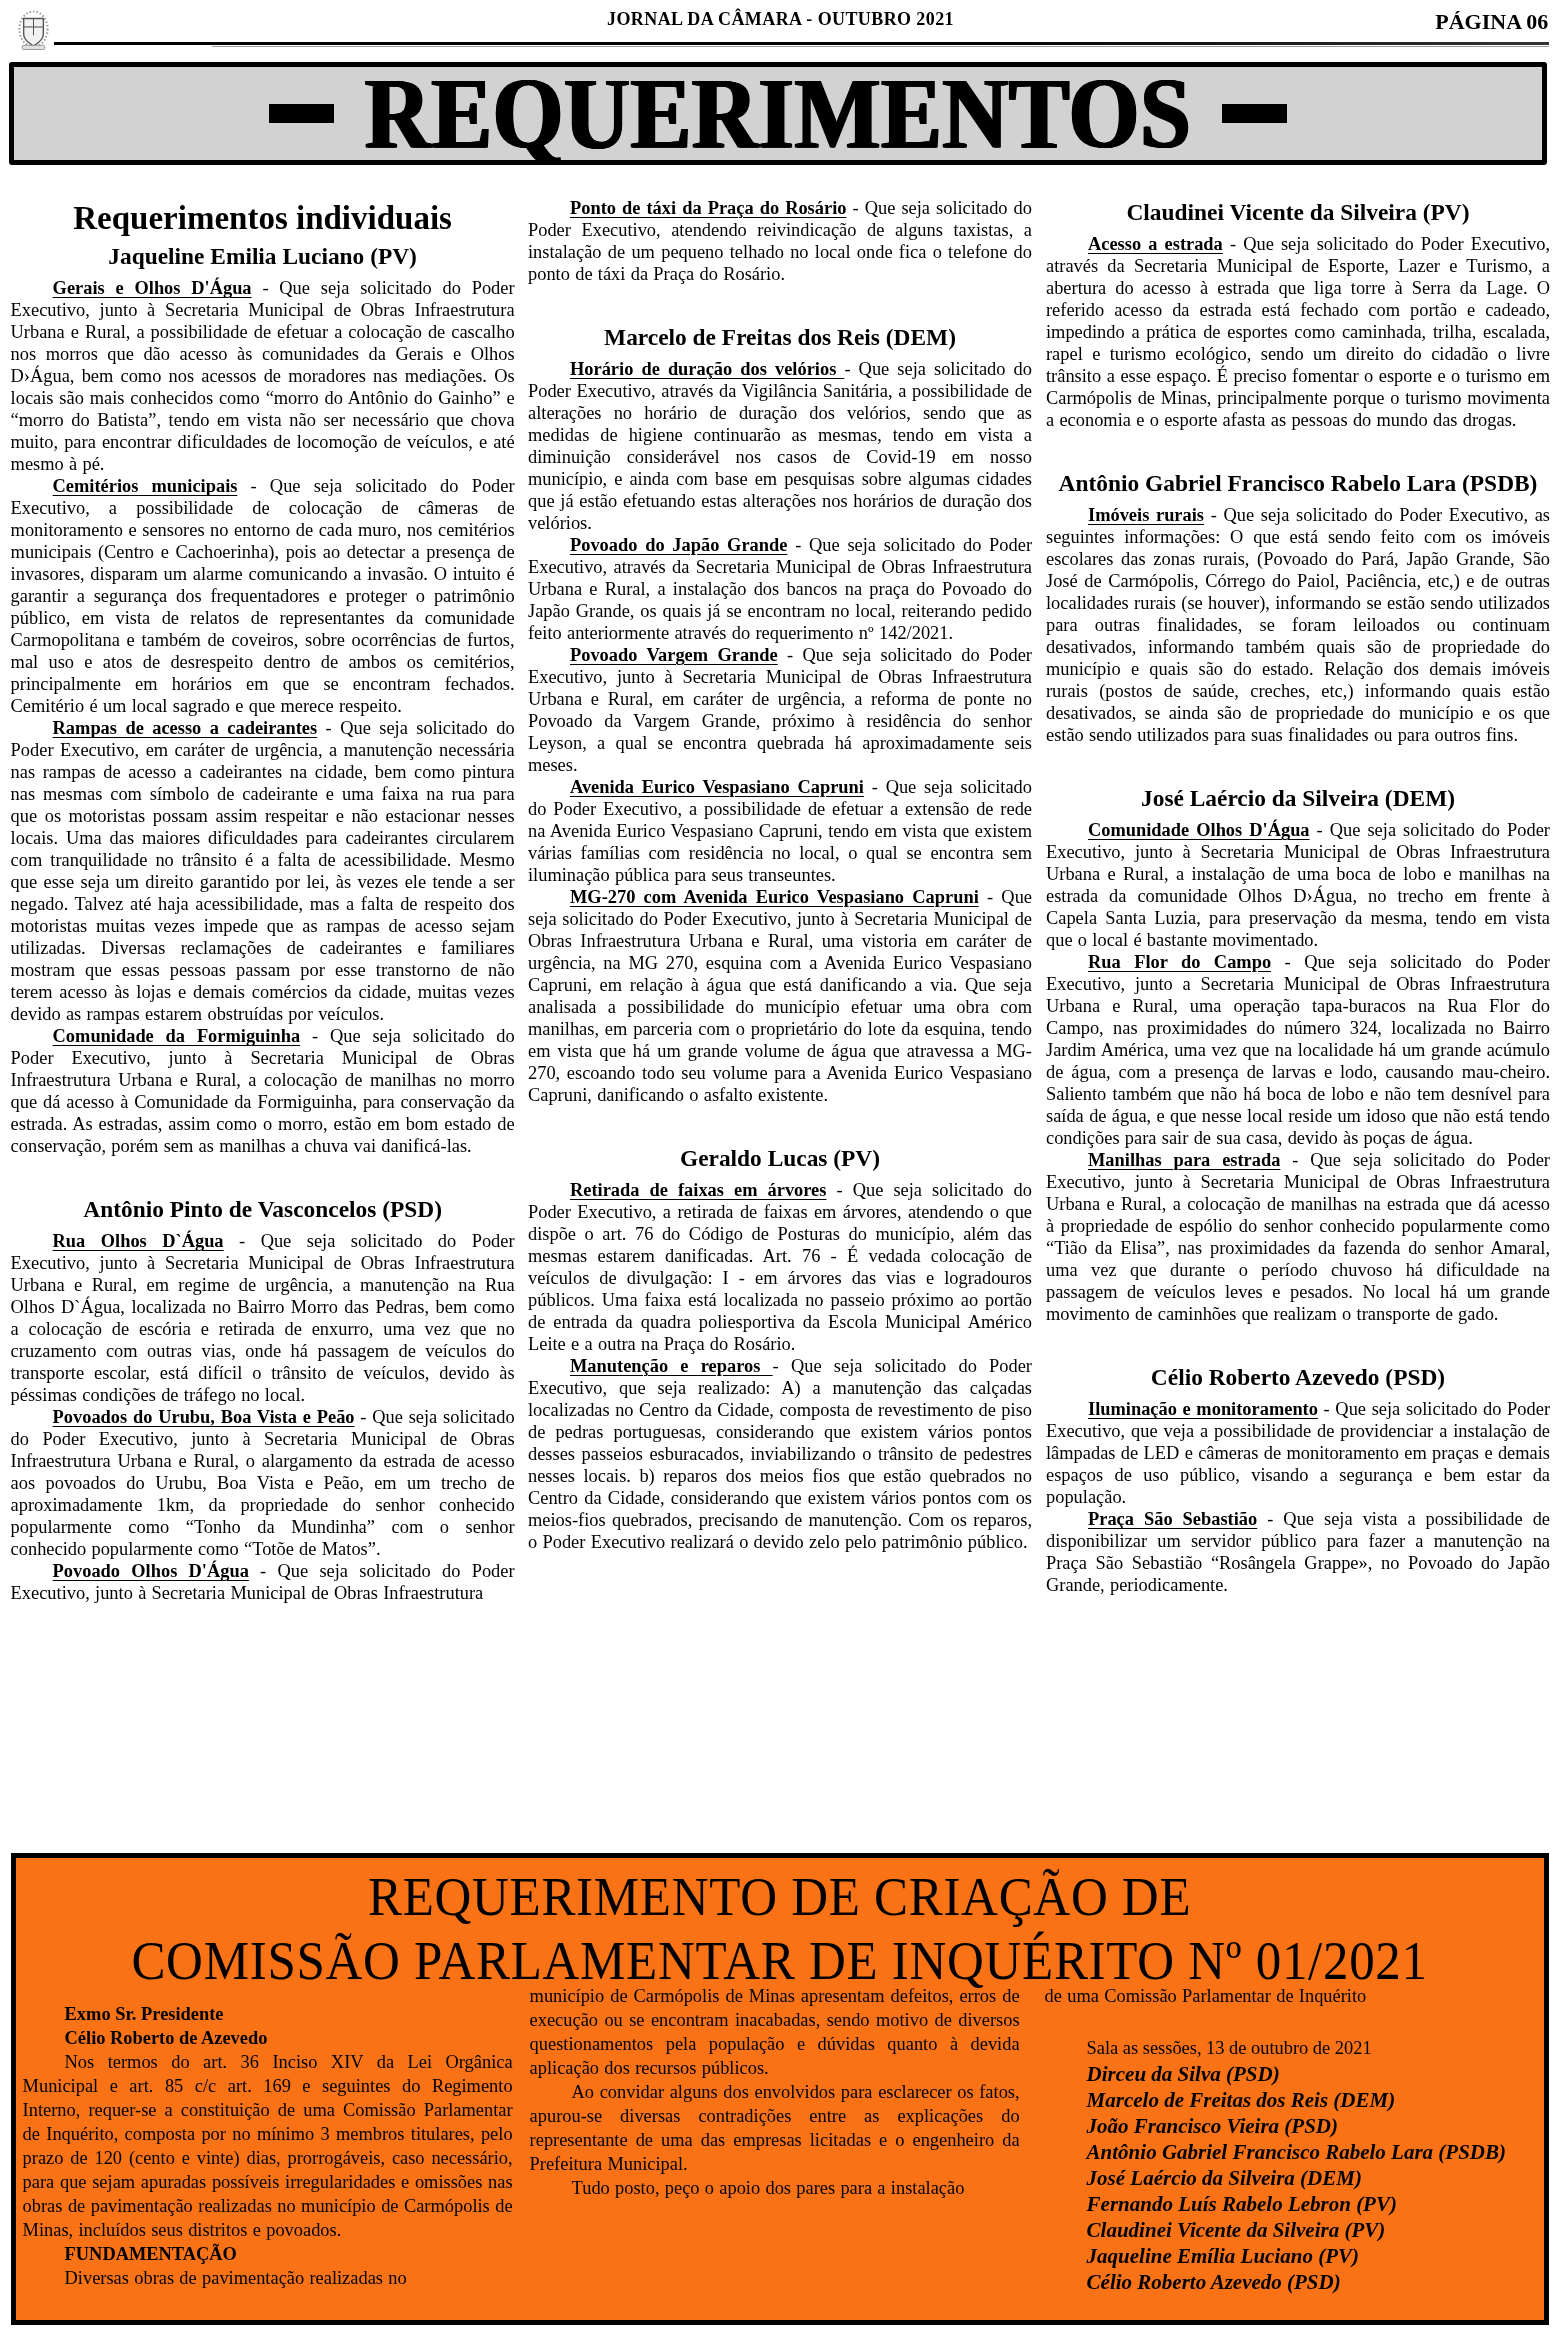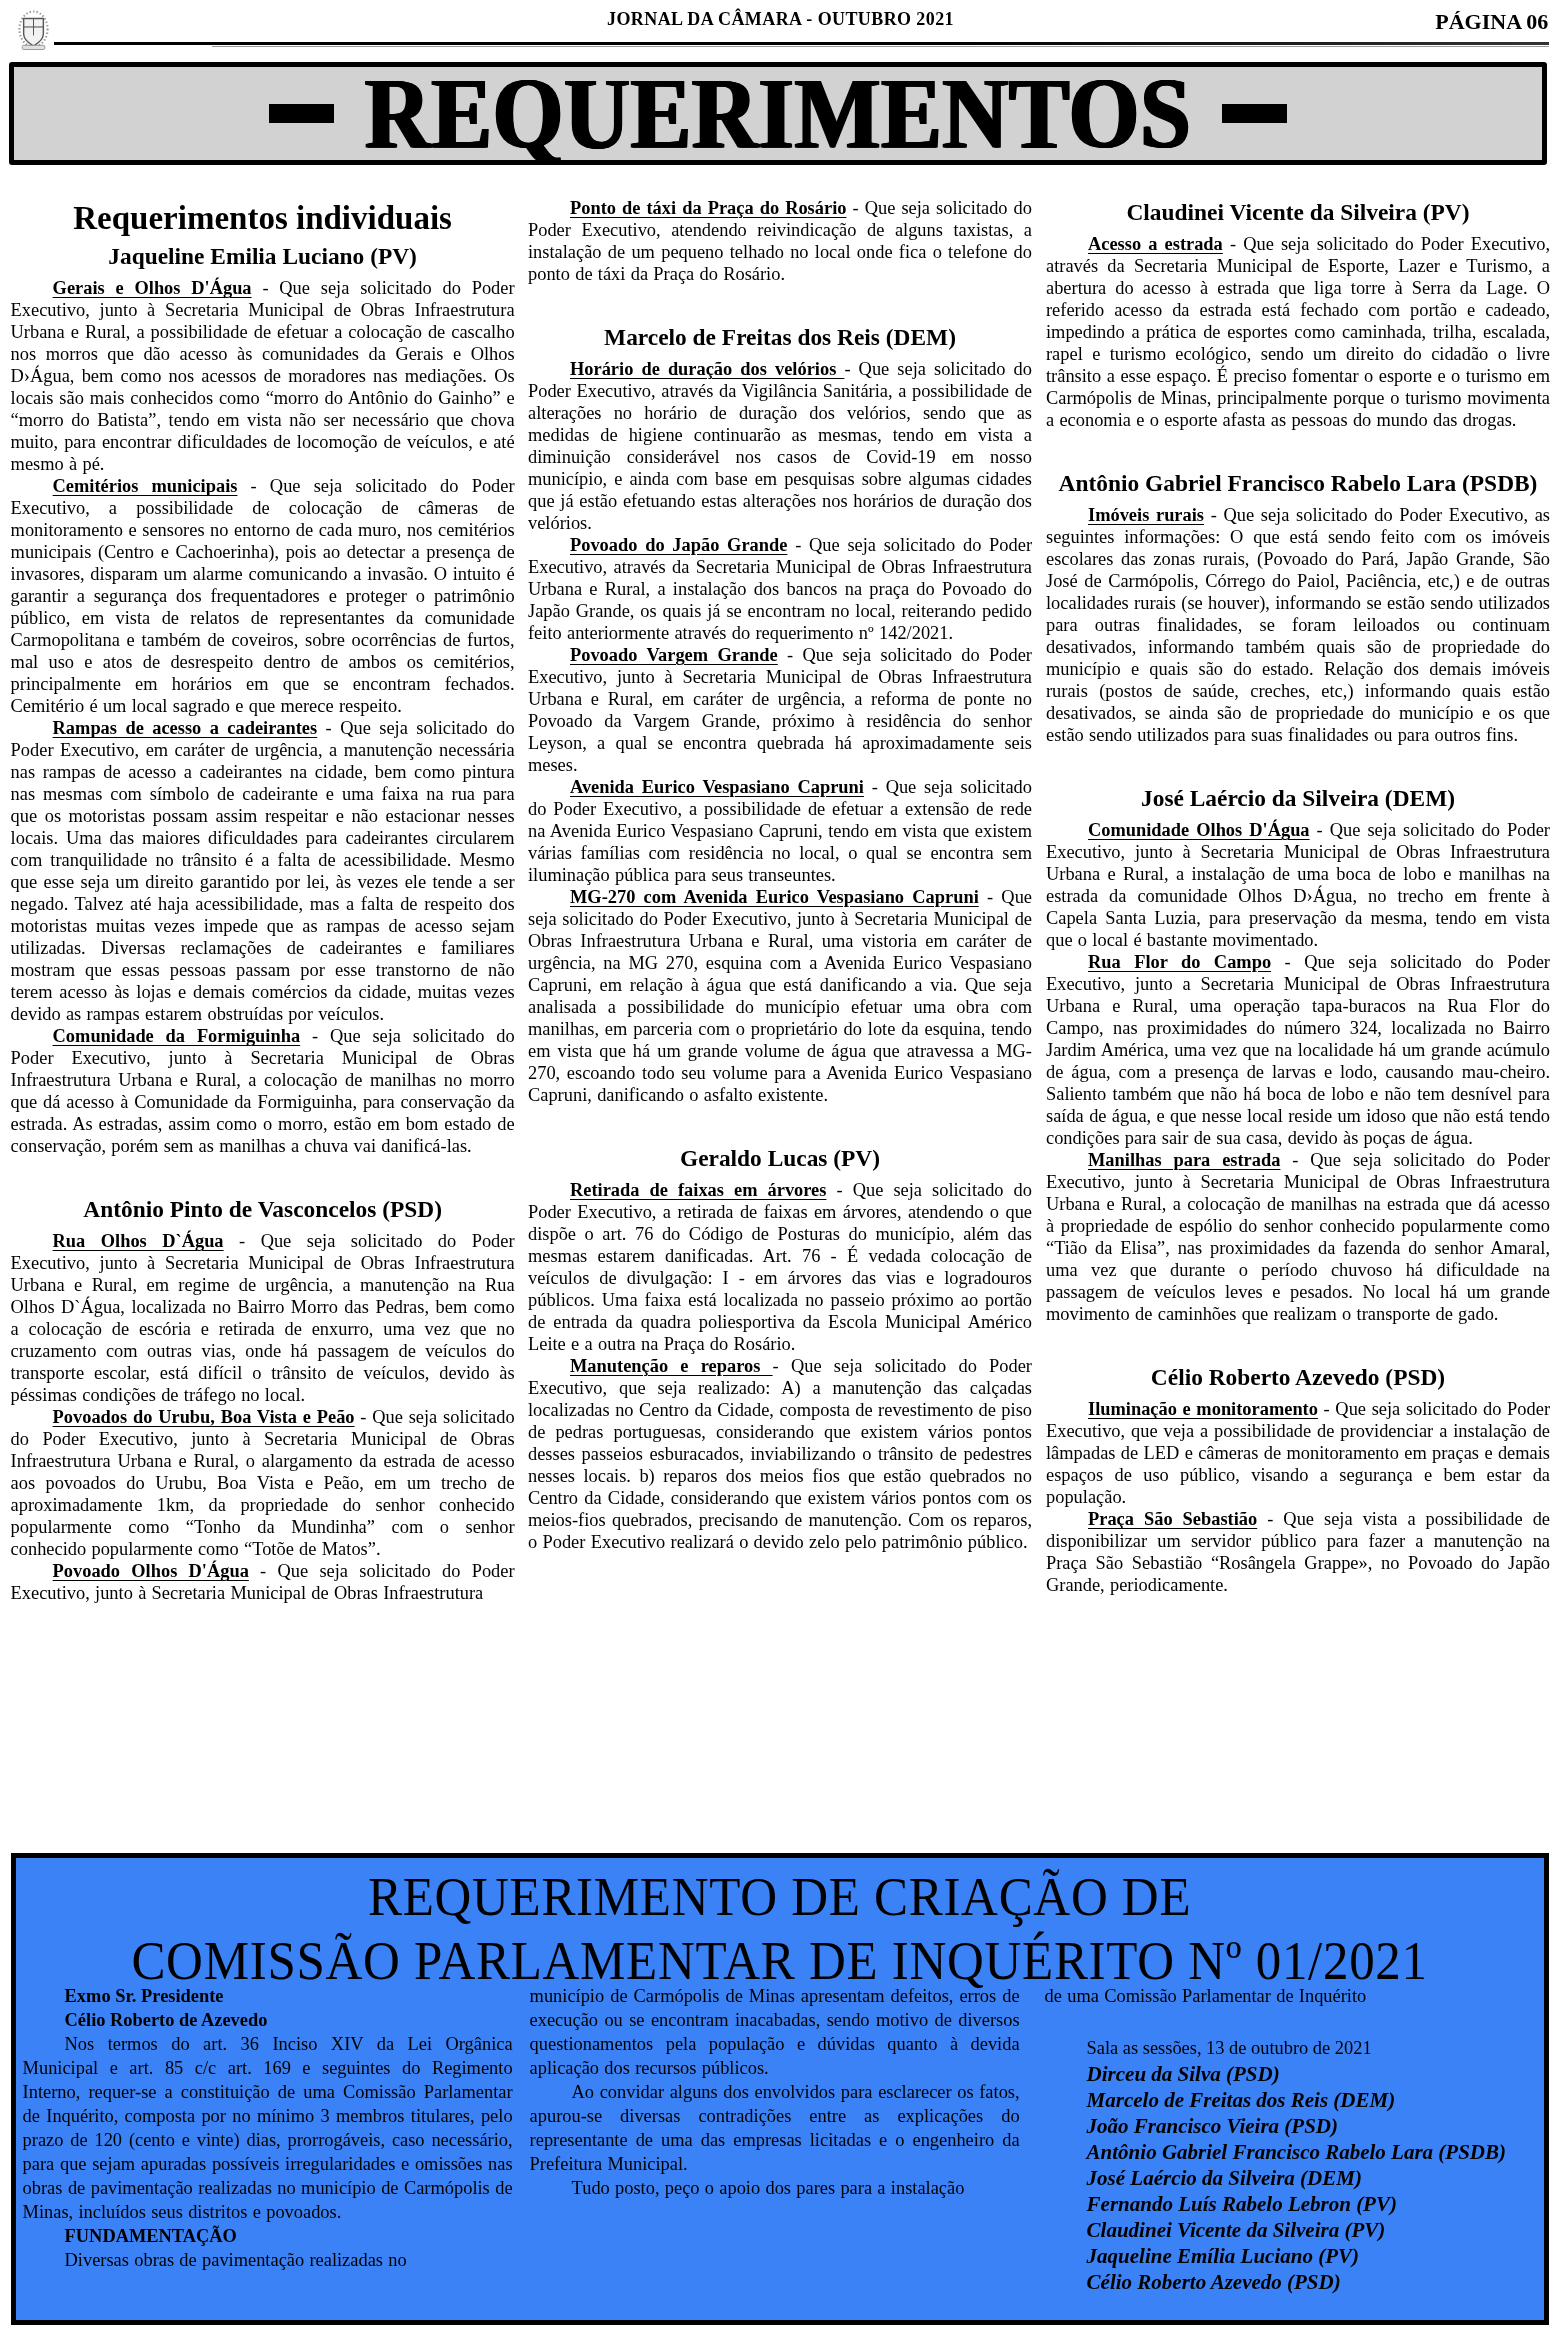--- a/index.html
+++ b/index.html
@@ -31,26 +31,26 @@
       margin:38px 0 7px;white-space:nowrap;}
   .author.first{margin-top:1.4px;}
   .para{font-size:18.4px;line-height:22px;text-align:justify;text-indent:42px;margin:0;
       word-spacing:0.7px;}
   .para.cont{text-indent:0;}
   .col2 > .para.cont:first-child{margin-top:15.6px;}
   .lead{font-weight:bold;text-decoration:underline;text-decoration-thickness:1.4px;text-underline-offset:2.8px;}
   .bmid{font-weight:normal;margin-top:24px;}
   
   .bottom-box{position:absolute;top:1853px;left:10.6px;width:1538px;height:472px;
-      box-sizing:border-box;border:5px solid #000;background:#3b82f6;}
+      box-sizing:border-box;border:5px solid #000;background:#f97316;}
   .cpi-title{margin-top:7px;text-align:center;font-weight:400;}
   .cpi-line{display:block;font-size:51px;line-height:64px;transform:scaleY(1.08);letter-spacing:0.7px;}
   .bcol{position:absolute;top:126px;height:334px;overflow:hidden;
       font-size:18.4px;line-height:24px;}
-  .bcol1{left:7px;width:490px;}
+  .bcol1{left:7px;width:490px;margin-top:18px;}
   .bcol2{left:514px;width:490px;}
   .bcol3{left:1029px;width:492px;}
   .bpara{text-align:justify;text-indent:42px;margin:0;word-spacing:0.7px;}
   .bpara.cont{text-indent:0;}
   .greet{font-weight:bold;text-indent:42px;margin:0;}
   .fund{font-weight:bold;text-indent:42px;margin:0;}
   .sig-date{text-indent:42px;margin:28px 0 1.4px;}
   .sig{font-weight:bold;font-style:italic;font-size:21px;line-height:26px;text-indent:42px;margin:0;}
 </style>
 </head>

